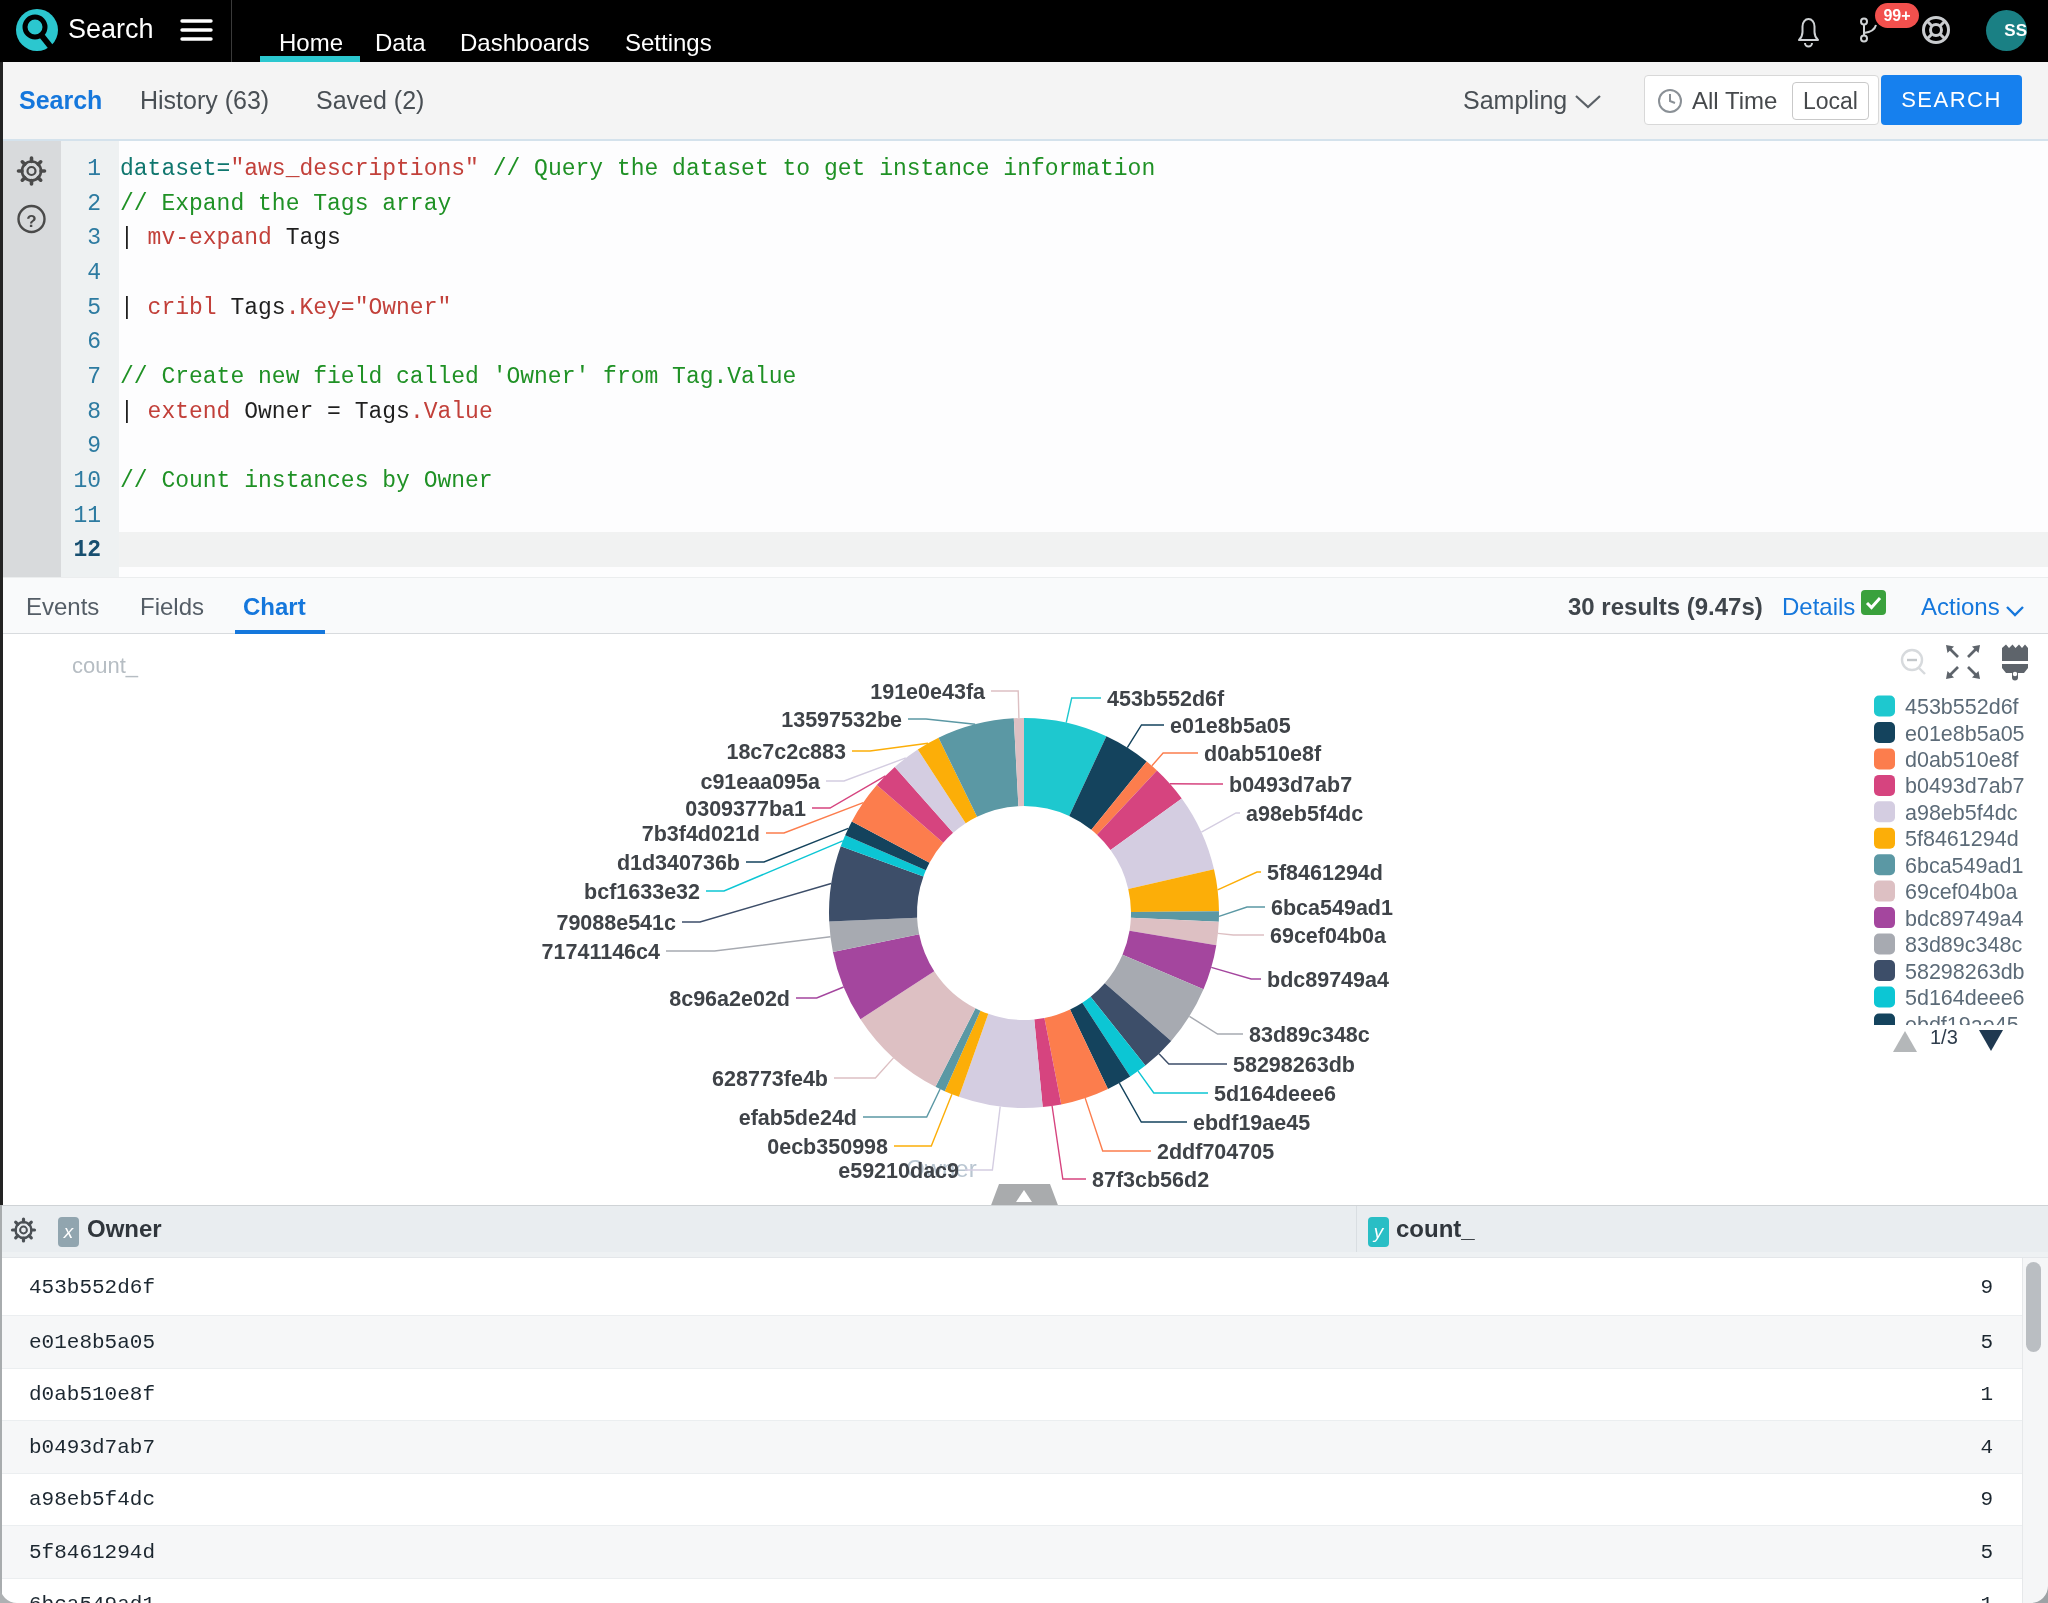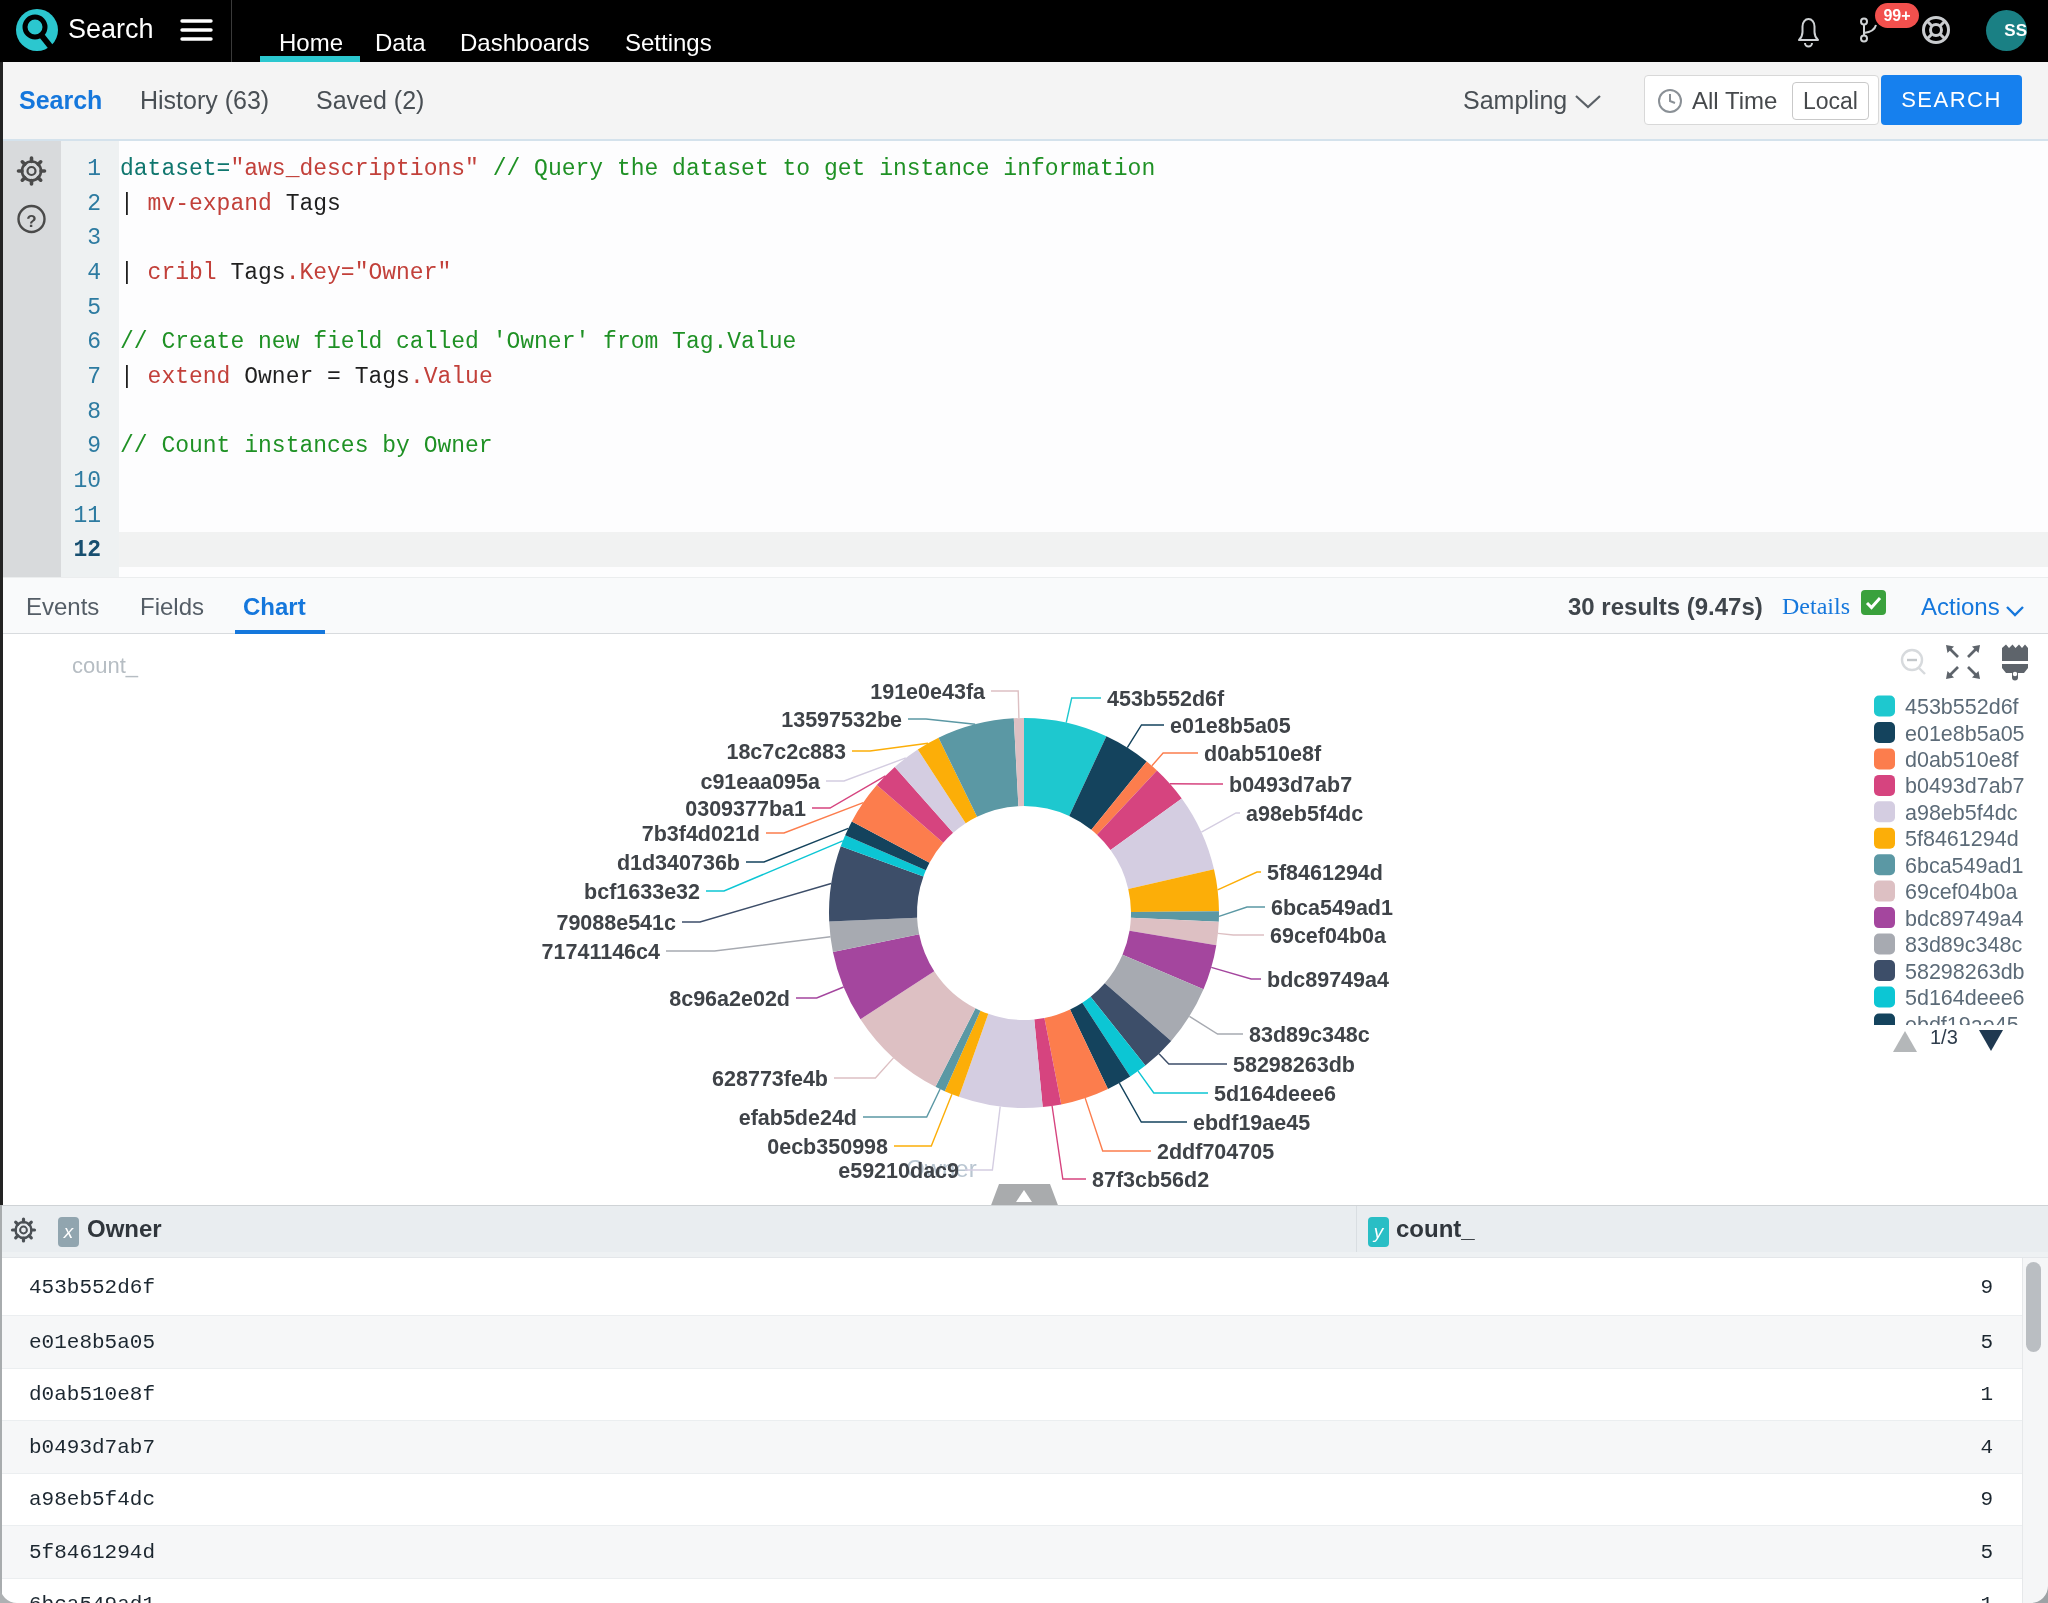--- a/index.html
+++ b/index.html
@@ -46,21 +46,21 @@
 .cl { height:34.68px; line-height:34.68px; font-family:"Liberation Mono", monospace;
   font-size:23px; white-space:pre; }
 #gutter, #codewrap { padding-top:11px; }
 
 
 #tabbar { position:absolute; left:0; top:577px; width:2048px; height:57px; background:#f9fafb;
   border-top:1px solid #ebedee; border-bottom:1px solid #d8dbde; }
 #tabbar .tab { position:absolute; top:15px; font-size:24px; color:#545d66; }
 #chartul { position:absolute; left:235px; top:52px; width:90px; height:4px; background:#1577dc; }
 #results { position:absolute; left:1568px; top:15px; font-size:24px; font-weight:bold; color:#3f454b; }
-#details { position:absolute; left:1782px; top:15px; font-size:24px; color:#1577dc;font-family:Liberation Serif, serif; }
+#details { position:absolute; left:1782px; top:15px; font-size:24px; color:#1577dc; }
 #actions { position:absolute; left:1921px; top:15px; font-size:24px; color:#1577dc; }
 #checkbox { position:absolute; left:1861px; top:12px; width:25px; height:25px; border-radius:4px;
   background:#3aa13c; }
 
 
 #chart { position:absolute; left:0; top:634px; width:2048px; height:571px; background:#fff; }
 .plabel { font-family:"Liberation Sans",sans-serif; font-size:21.5px; font-weight:bold; fill:#3f4348; }
 .legtext { font-family:"Liberation Sans",sans-serif; font-size:21.5px; fill:#5c6b78; }
 #countlab { position:absolute; left:72px; top:19px; font-size:22px; color:#b6bdc3; }
 #pgup { position:absolute; left:1893px; top:397px; width:0; height:0;
@@ -179,20 +179,21 @@
 <div class="ln">7</div>
 <div class="ln">8</div>
 <div class="ln">9</div>
 <div class="ln">10</div>
 <div class="ln">11</div>
 <div class="ln lncur">12</div>
     </div>
   <div id="curline"></div>
   <div id="codewrap">
       <div class="cl"><span style="color:#0f766e">dataset=</span><span style="color:#c2403a">"aws_descriptions"</span><span style="color:#1f9125"> // Query the dataset to get instance information</span></div>
+<div class="cl"><span style="color:#1f9125">// Expand the Tags array</span></div>
 <div class="cl"><span style="color:#1f1f1f">| </span><span style="color:#c2403a">mv-expand</span><span style="color:#1f1f1f"> Tags</span></div>
 <div class="cl">&nbsp;</div>
 <div class="cl"><span style="color:#1f1f1f">| </span><span style="color:#c2403a">cribl</span><span style="color:#1f1f1f"> Tags</span><span style="color:#c2403a">.Key="Owner"</span></div>
 <div class="cl">&nbsp;</div>
 <div class="cl"><span style="color:#1f9125">// Create new field called 'Owner' from Tag.Value</span></div>
 <div class="cl"><span style="color:#1f1f1f">| </span><span style="color:#c2403a">extend</span><span style="color:#1f1f1f"> Owner = Tags</span><span style="color:#c2403a">.Value</span></div>
 <div class="cl">&nbsp;</div>
 <div class="cl"><span style="color:#1f9125">// Count instances by Owner</span></div>
     </div>
 </div>

